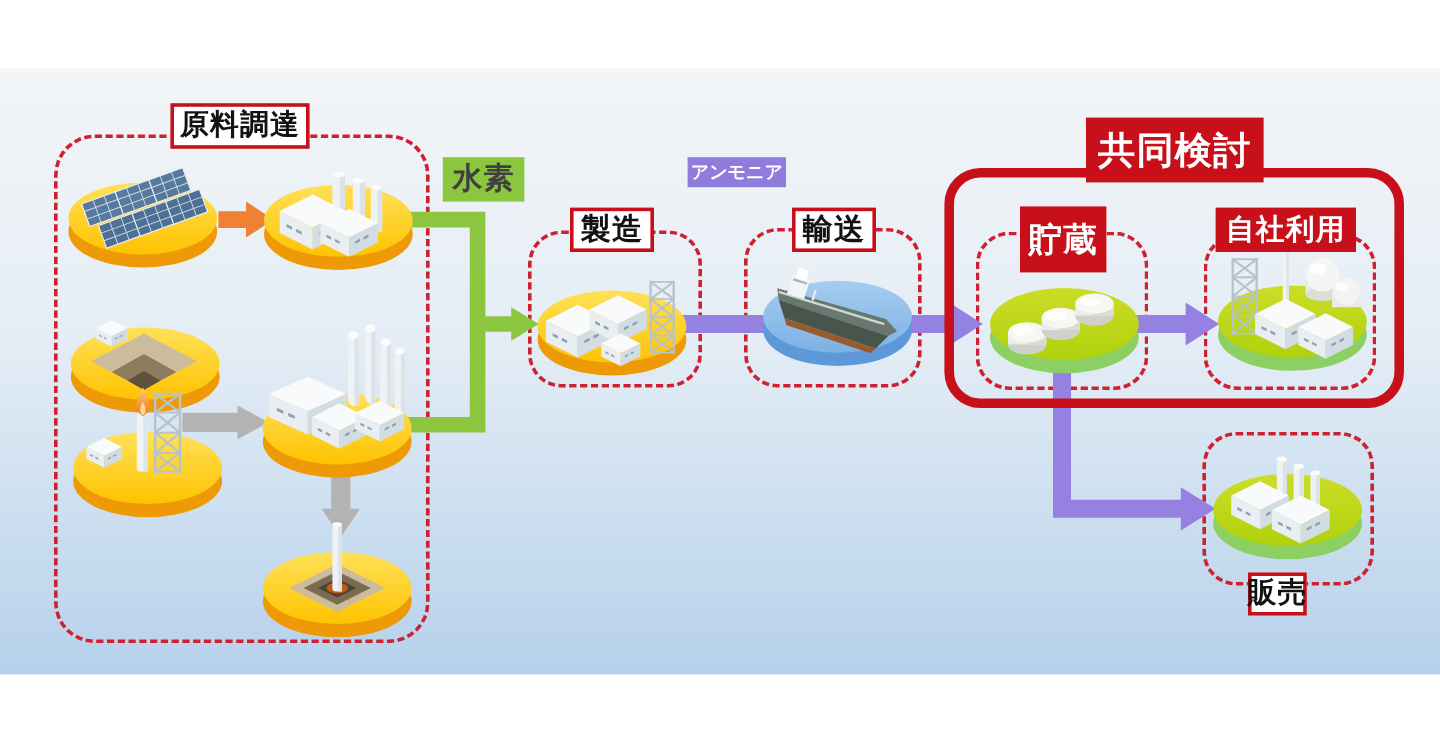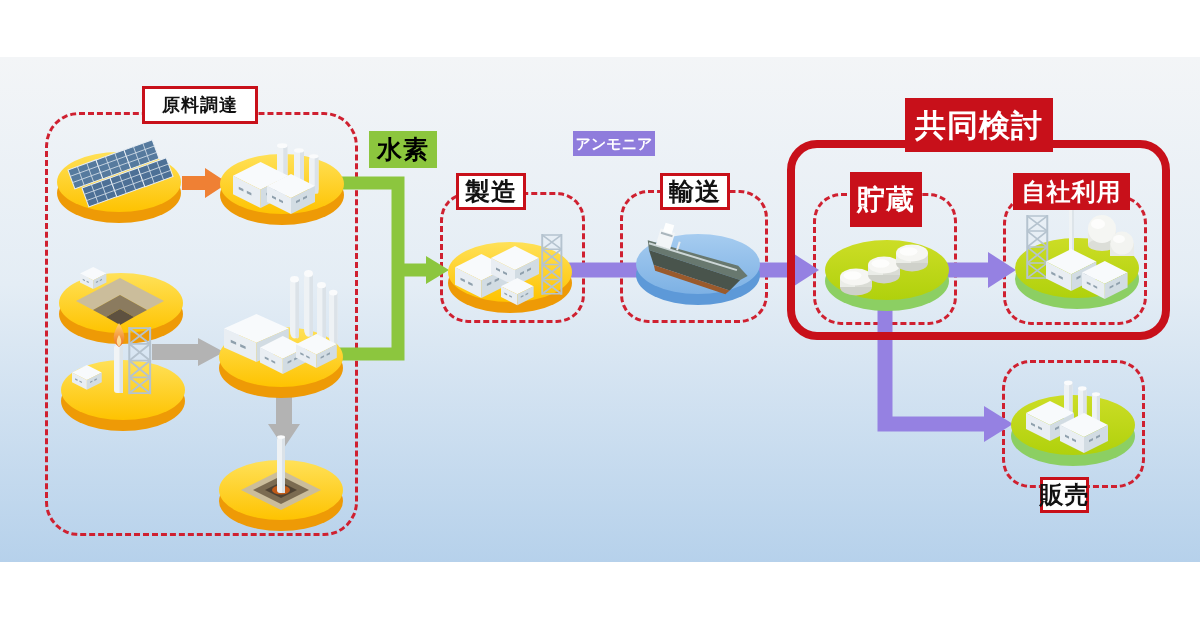--- a/index.html
+++ b/index.html
@@ -9,21 +9,21 @@
   .sky{position:absolute;left:0;top:57px;width:1200px;height:505px;z-index:0;
        background:linear-gradient(180deg,#f3f5f7 0%,#e4edf5 45%,#b6d1eb 100%);}
   .dashed{position:absolute;border:3px dashed #cf2030;border-radius:34px;z-index:1;box-sizing:border-box;}
   .connectors{position:absolute;left:0;top:0;z-index:2;}
   .disc{position:absolute;z-index:3;}
   .joint{position:absolute;border:8px solid #c8101a;border-radius:30px;z-index:4;box-sizing:border-box;}
   .lbl{position:absolute;display:flex;align-items:center;justify-content:center;font-weight:bold;
        box-sizing:border-box;z-index:6;letter-spacing:1px;line-height:1;white-space:nowrap;}
   .lbl.outline{background:#fff;border:3px solid #c8101a;color:#121212;}
   .lbl.fill{background:#c8101a;color:#fff;}
-  .lbl.tag-green{background:#8cc63e;color:#000000;}
+  .lbl.tag-green{background:#8cc63e;color:#404040;}
   .lbl.tag-purple{background:#8f7cdc;color:#fff;letter-spacing:0;}
 </style>
 </head>
 <body>
 
 <div class="stage">
 
   <div class="sky"></div>
 
   <svg width="0" height="0" style="position:absolute">
@@ -236,23 +236,23 @@
     <ellipse cx="65" cy="60" rx="62" ry="30" fill="url(#gg)"></ellipse>
     <use href="#chim" transform="translate(56,14) scale(0.85,1.1)"></use>
     <use href="#chim" transform="translate(70,20) scale(0.85,1)"></use>
     <use href="#chim" transform="translate(84,26) scale(0.8,0.9)"></use>
     <use href="#ibox" transform="translate(18,36)"></use>
     <use href="#ibox" transform="translate(52,48)"></use>
   </svg>
 
   <div class="joint" style="left:787px;top:140px;width:383px;height:200px"></div>
 
-  <div class="lbl outline" style="left:142px;top:86px;width:116px;height:38px;font-size:18px">原料調達</div>
+  <div class="lbl outline" style="left:142px;top:86px;width:116px;height:38px;font-size:24px">原料調達</div>
   <div class="lbl tag-green" style="left:369px;top:131px;width:68px;height:37px;font-size:25px">水素</div>
-  <div class="lbl outline" style="left:456px;top:173px;width:70px;height:37px;font-size:25px">製造</div>
+  <div class="lbl outline" style="left:475px;top:173px;width:70px;height:37px;font-size:25px">製造</div>
   <div class="lbl tag-purple" style="left:573px;top:131px;width:82px;height:25px;font-size:15px">アンモニア</div>
   <div class="lbl outline" style="left:660px;top:173px;width:70px;height:37px;font-size:25px">輸送</div>
   <div class="lbl fill" style="left:905px;top:98px;width:148px;height:54px;font-size:31px">共同検討</div>
   <div class="lbl fill" style="left:850px;top:172px;width:72px;height:55px;font-size:28px">貯蔵</div>
   <div class="lbl fill" style="left:1013px;top:173px;width:117px;height:37px;font-size:24px">自社利用</div>
   <div class="lbl outline" style="left:1040px;top:477px;width:49px;height:36px;font-size:24px">販売</div>
 
 </div>
 
 </body></html>

